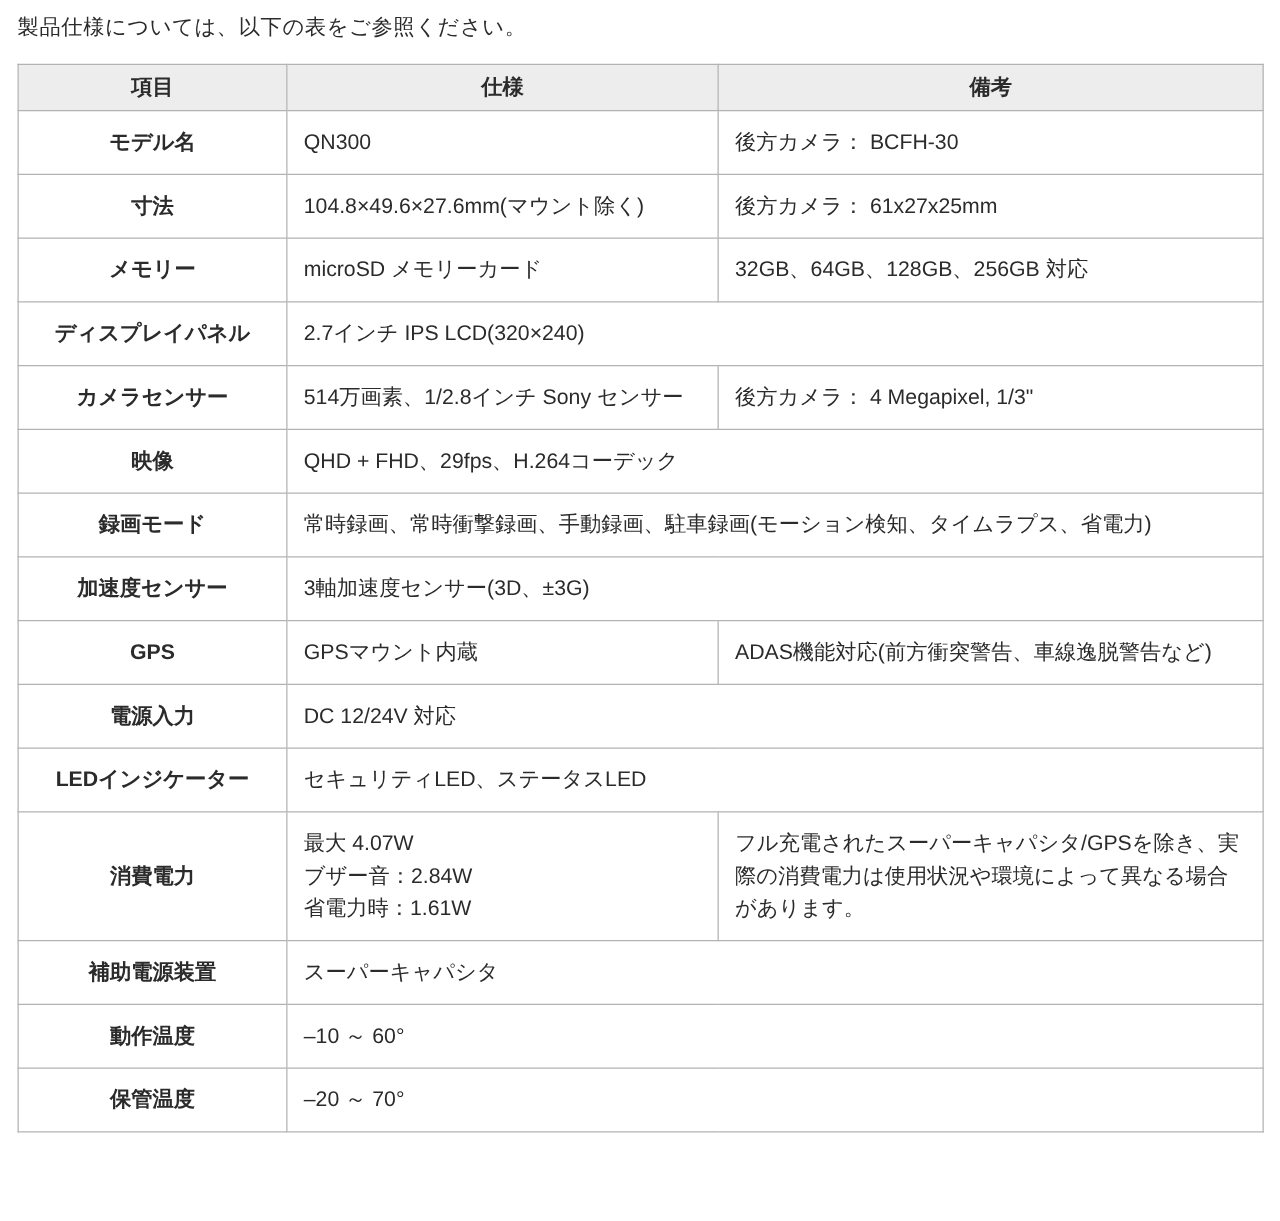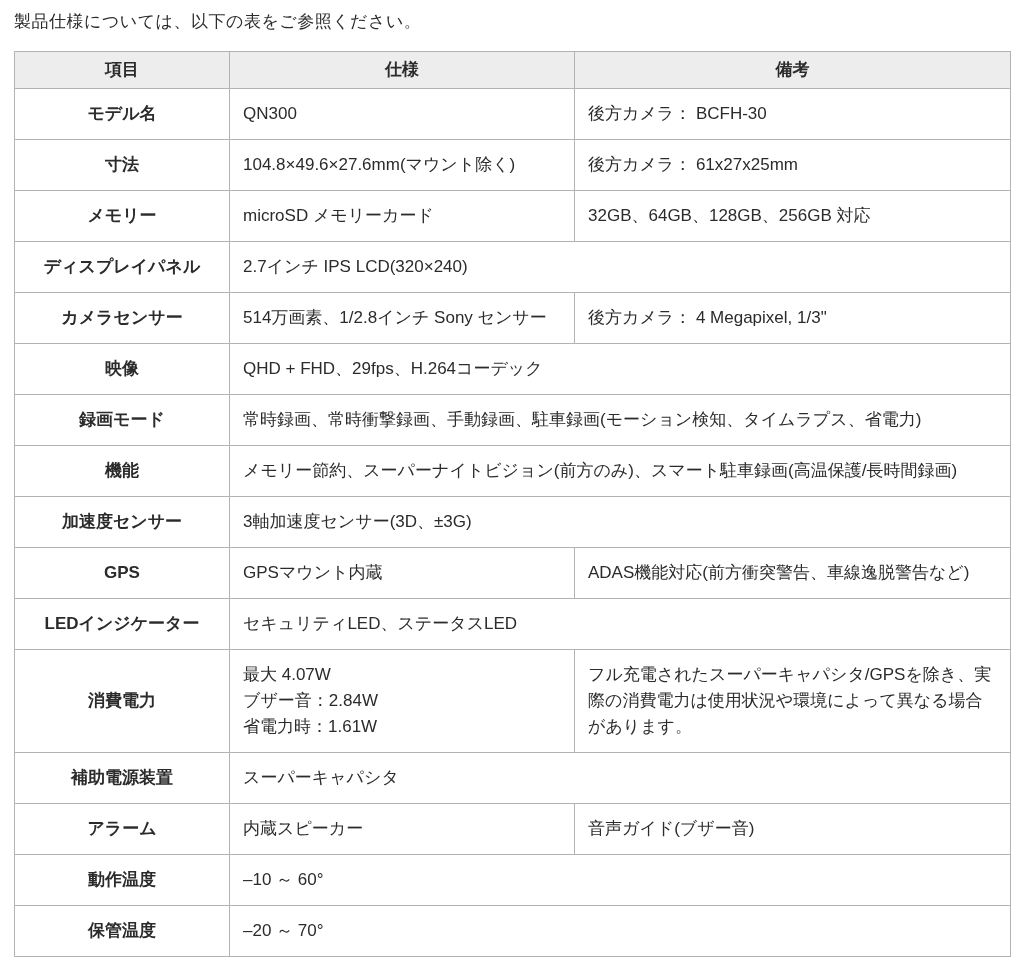--- a/index.html
+++ b/index.html
@@ -106,53 +106,48 @@
         </tr>
         <tr>
           <td class="item-cell">映像</td>
           <td class="spec-cell" colspan="2">QHD + FHD、29fps、H.264コーデック</td>
         </tr>
         <tr>
           <td class="item-cell">録画モード</td>
           <td class="spec-cell" colspan="2">常時録画、常時衝撃録画、手動録画、駐車録画(モーション検知、タイムラプス、省電力)</td>
         </tr>
         <tr>
-          <td class="item-cell">機能</td>
-          <td class="spec-cell" colspan="2">メモリー節約、スーパーナイトビジョン(前方のみ)、スマート駐車録画(高温保護/長時間録画)</td>
-        </tr>
-        <tr>
           <td class="item-cell">加速度センサー</td>
           <td class="spec-cell" colspan="2">3軸加速度センサー(3D、±3G)</td>
         </tr>
         <tr>
           <td class="item-cell">GPS</td>
           <td class="spec-cell">GPSマウント内蔵</td>
           <td class="remark-cell">ADAS機能対応(前方衝突警告、車線逸脱警告など)</td>
+        </tr>
+        <tr>
+          <td class="item-cell">電源入力</td>
+          <td class="spec-cell" colspan="2">DC 12/24V 対応</td>
         </tr>
         <tr>
           <td class="item-cell">LEDインジケーター</td>
           <td class="spec-cell" colspan="2">セキュリティLED、ステータスLED</td>
         </tr>
         <tr>
           <td class="item-cell">消費電力</td>
           <td class="spec-cell">最大 4.07W
 ブザー音：2.84W
 省電力時：1.61W</td>
           <td class="remark-cell">フル充電されたスーパーキャパシタ/GPSを除き、実際の消費電力は使用状況や環境によって異なる場合があります。</td>
         </tr>
         <tr>
           <td class="item-cell">補助電源装置</td>
           <td class="spec-cell" colspan="2">スーパーキャパシタ</td>
         </tr>
         <tr>
-          <td class="item-cell">アラーム</td>
-          <td class="spec-cell">内蔵スピーカー</td>
-          <td class="remark-cell">音声ガイド(ブザー音)</td>
-        </tr>
-        <tr>
           <td class="item-cell">動作温度</td>
           <td class="spec-cell" colspan="2">–10 ～ 60°</td>
         </tr>
         <tr>
           <td class="item-cell">保管温度</td>
           <td class="spec-cell" colspan="2">–20 ～ 70°</td>
         </tr>
       </tbody>
   </table>
 </div>

